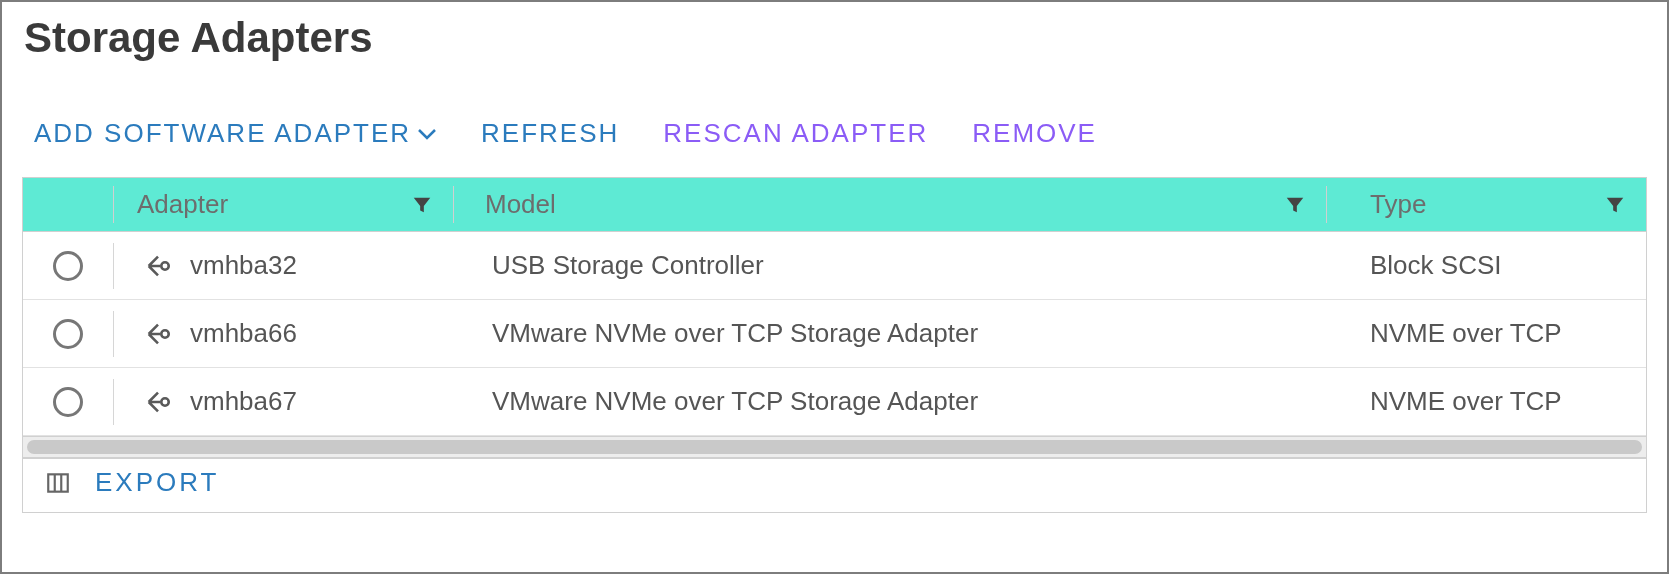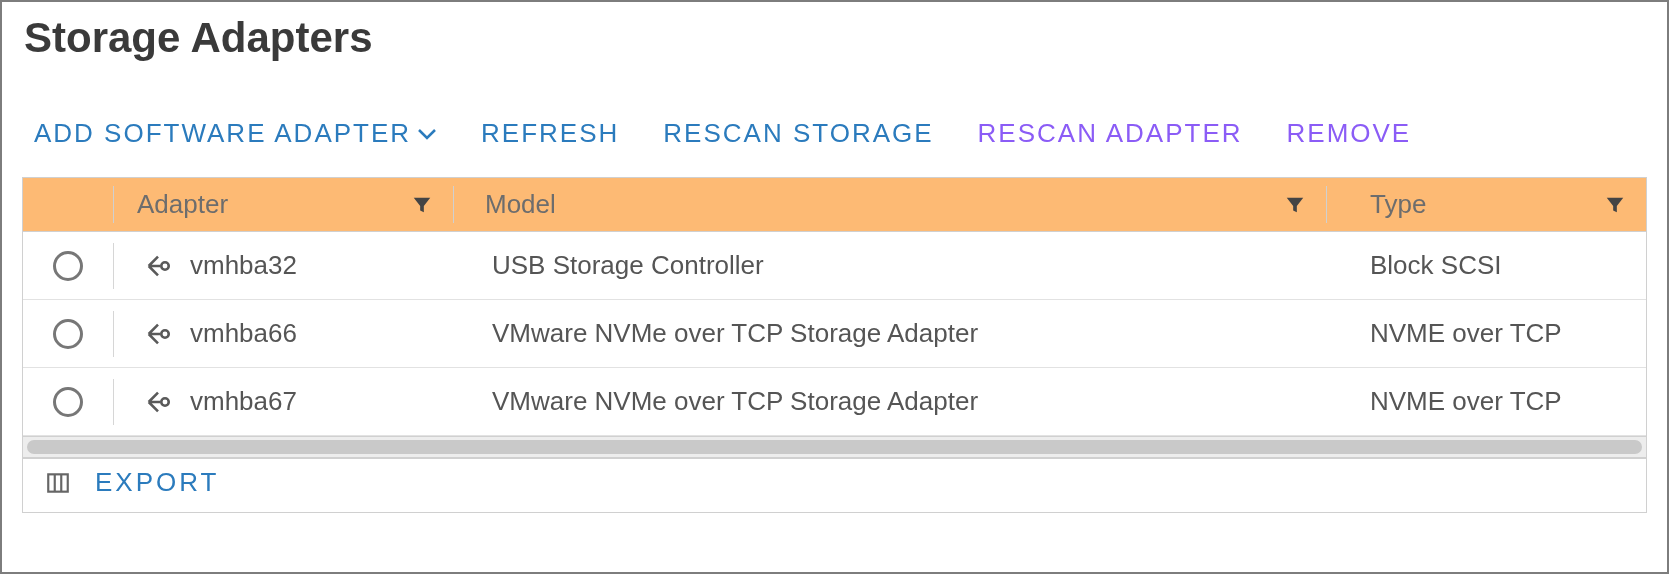--- a/index.html
+++ b/index.html
@@ -50,21 +50,21 @@
       display: inline-block;
     }
     .table-wrap {
       border: 1px solid #d0d0d0;
       flex: 0 0 auto;
     }
     .thead, .trow {
       display: flex;
       align-items: stretch;
     }
-    .thead { background: #fdba74; }
+    .thead { background: #5eead4; }
     .th, .td {
       display: flex;
       align-items: center;
       font-size: 26px;
       color: #555;
     }
     .th {
       color: #6d6d6d;
       font-weight: 400;
       position: relative;
@@ -159,21 +159,20 @@
 <div class="title">Storage Adapters</div>
 
 <div class="toolbar">
   <span class="toolbar-btn">
     <span>ADD SOFTWARE ADAPTER</span>
     <svg class="chev-down" viewBox="0 0 20 14">
       <path d="M2 3 L10 11 L18 3" fill="none" stroke="currentColor" stroke-width="2.5"></path>
     </svg>
   </span>
   <span class="toolbar-btn">REFRESH</span>
-  <span class="toolbar-btn">RESCAN STORAGE</span>
   <span class="toolbar-btn disabled">RESCAN ADAPTER</span>
   <span class="toolbar-btn disabled">REMOVE</span>
 </div>
 
 <div class="table-wrap">
   <div class="thead">
     <div class="th col-radio"></div>
     <div class="th col-adapter">
       <span class="th-sep"></span>
       <span>Adapter</span>

